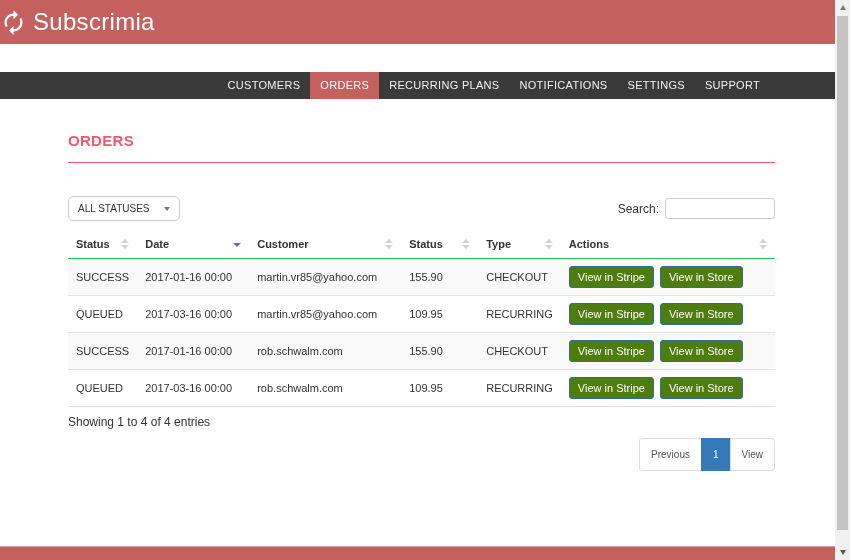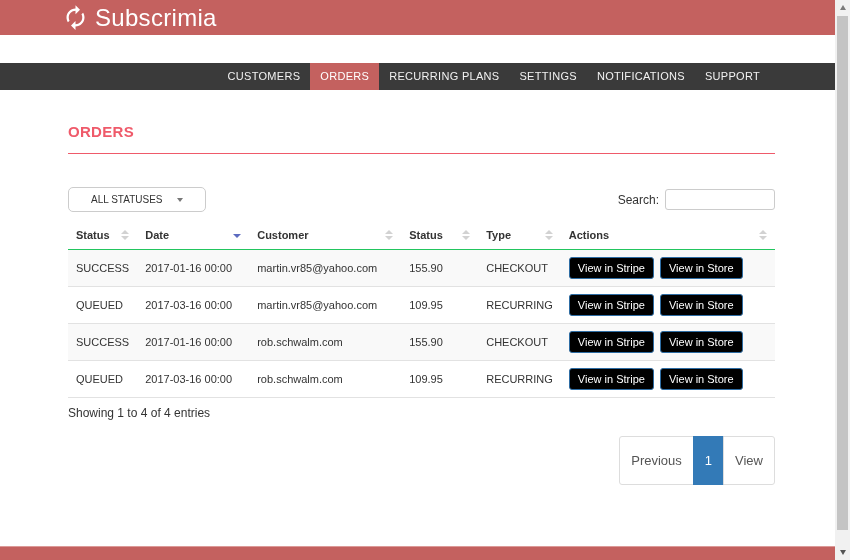--- a/index.html
+++ b/index.html
@@ -4,38 +4,38 @@
 <style>
   * { box-sizing: border-box; }
   html, body { margin: 0; padding: 0; }
   body {
     width: 850px; height: 560px; position: relative; overflow: hidden;
     background: #ffffff; font-family: "Liberation Sans", sans-serif; color: #333;
   }
   .viewport { position: absolute; left: 0; top: 0; width: 835px; height: 560px; }
 
   
-  .topbar { height: 35px; background: #c4615f; display: flex; align-items: center; padding-left: 62px; }
+  .topbar { height: 44px; background: #c4615f; display: flex; align-items: center; }
   .brand { display: flex; align-items: center; color: #fff; }
   .brand .logo-icon { width: 27px; height: 27px; margin-right: 6px; display: inline-flex; }
   .brand .brand-name { font-size: 24px; font-weight: 400; letter-spacing: 0.3px; }
 
   
   .navbar { height: 27px; background: #3a3a3a; display: flex; justify-content: flex-end; padding-right: 65px; margin-top: 28px; }
   .nav-item { line-height: 27px; padding: 0 10px; color: #f2f2f2; font-size: 11px; font-weight: 500;
               letter-spacing: 0.3px; cursor: pointer; white-space: nowrap; }
   .nav-item.active { background: #c4615f; color: #fff; }
 
   
   .content { padding: 0 60px 0 68px; }
   .page-title { margin-top: 33px; color: #ef5a6a; font-size: 15px; font-weight: 700; letter-spacing: 0.3px; }
   .title-rule { border: none; border-top: 1px solid #ef5a6a; margin: 13px 0 0 0; }
 
   .controls { margin-top: 33px; display: flex; justify-content: space-between; align-items: center; }
-  .dropdown { border: 1px solid #ccc; border-radius: 5px; background: #fff; padding: 6px 22px;
+  .dropdown { border: 1px solid #ccc; border-radius: 5px; background: #fff; padding: 6px 9px;
               font-size: 10px; color: #333; display: inline-flex; align-items: center; cursor: pointer; }
   .dropdown .caret { margin-left: 14px; width: 0; height: 0;
               border-left: 3.5px solid transparent; border-right: 3.5px solid transparent;
               border-top: 4px solid #777; }
   .search-wrap { display: flex; align-items: center; font-size: 12px; margin-left: 44px; }
   .search-wrap label { margin-right: 6px; }
   .search-wrap input { width: 110px; height: 21px; border: 1px solid #ccc; border-radius: 3px;
               padding: 2px 6px; font-family: "Liberation Sans", sans-serif; font-size: 12px; }
 
   
@@ -48,29 +48,29 @@
   tbody tr td:first-child, thead th:first-child { padding-left: 8px; }
 
   .sort { position: absolute; right: 8px; top: 50%; margin-top: -5px; width: 8px; height: 10px; }
   .sort::before { content: ""; position: absolute; top: 0; left: 0;
        border-left: 4px solid transparent; border-right: 4px solid transparent; border-bottom: 4px solid #d2d2d2; }
   .sort::after { content: ""; position: absolute; bottom: 0; left: 0;
        border-left: 4px solid transparent; border-right: 4px solid transparent; border-top: 4px solid #d2d2d2; }
   .sort.desc::before { display: none; }
   .sort.desc::after { border-top-color: #5c6bc0; bottom: 2px; }
 
-  .btn { display: inline-block; background: #000000; border: 1px solid #2e6da4; color: #fff;
+  .btn { display: inline-block; background: #4d7c0f; border: 1px solid #2e6da4; color: #fff;
        font-size: 11px; padding: 4px 8px; border-radius: 3px; margin-right: 3px; cursor: pointer;
        font-family: "Liberation Sans", sans-serif; }
 
   .summary { margin-top: 8px; font-size: 12px; color: #333; }
 
   .pagination { display: flex; justify-content: flex-end; margin-top: 9px; }
-  .page-btn { border: 1px solid #ddd; background: #fff; color: #555; font-size: 13px;
-       padding: 16px 11px; margin-left: -1px; cursor: pointer; margin-top: 7px; }
+  .page-btn { border: 1px solid #ddd; background: #fff; color: #555; font-size: 10px;
+       padding: 10px 11px; margin-left: -1px; cursor: pointer; }
   .page-btn:first-child { border-radius: 3px 0 0 3px; margin-left: 0; }
   .page-btn:last-child { border-radius: 0 3px 3px 0; }
   .page-btn.active { background: #337ab7; border-color: #337ab7; color: #fff; }
 
   
   .footer-bar { position: absolute; left: 0; bottom: 0; width: 835px; height: 14px;
        background: #c4615f; border-top: 1px solid #dc9a98; }
 
   
   .scrollbar { position: absolute; right: 0; top: 0; width: 15px; height: 560px; background: #f1f1f1; }
@@ -97,22 +97,22 @@
         </svg>
       </span>
       <span class="brand-name">Subscrimia</span>
     </div>
   </div>
 
   <div class="navbar">
     <div class="nav-item">CUSTOMERS</div>
     <div class="nav-item active">ORDERS</div>
     <div class="nav-item">RECURRING PLANS</div>
+    <div class="nav-item">NOTIFICATIONS</div>
     <div class="nav-item">SETTINGS</div>
-    <div class="nav-item">NOTIFICATIONS</div>
     <div class="nav-item">SUPPORT</div>
   </div>
 
   <div class="content">
     <div class="page-title">ORDERS</div>
     <hr class="title-rule">
 
     <div class="controls">
       <div class="dropdown">
         <span>ALL STATUSES</span>

